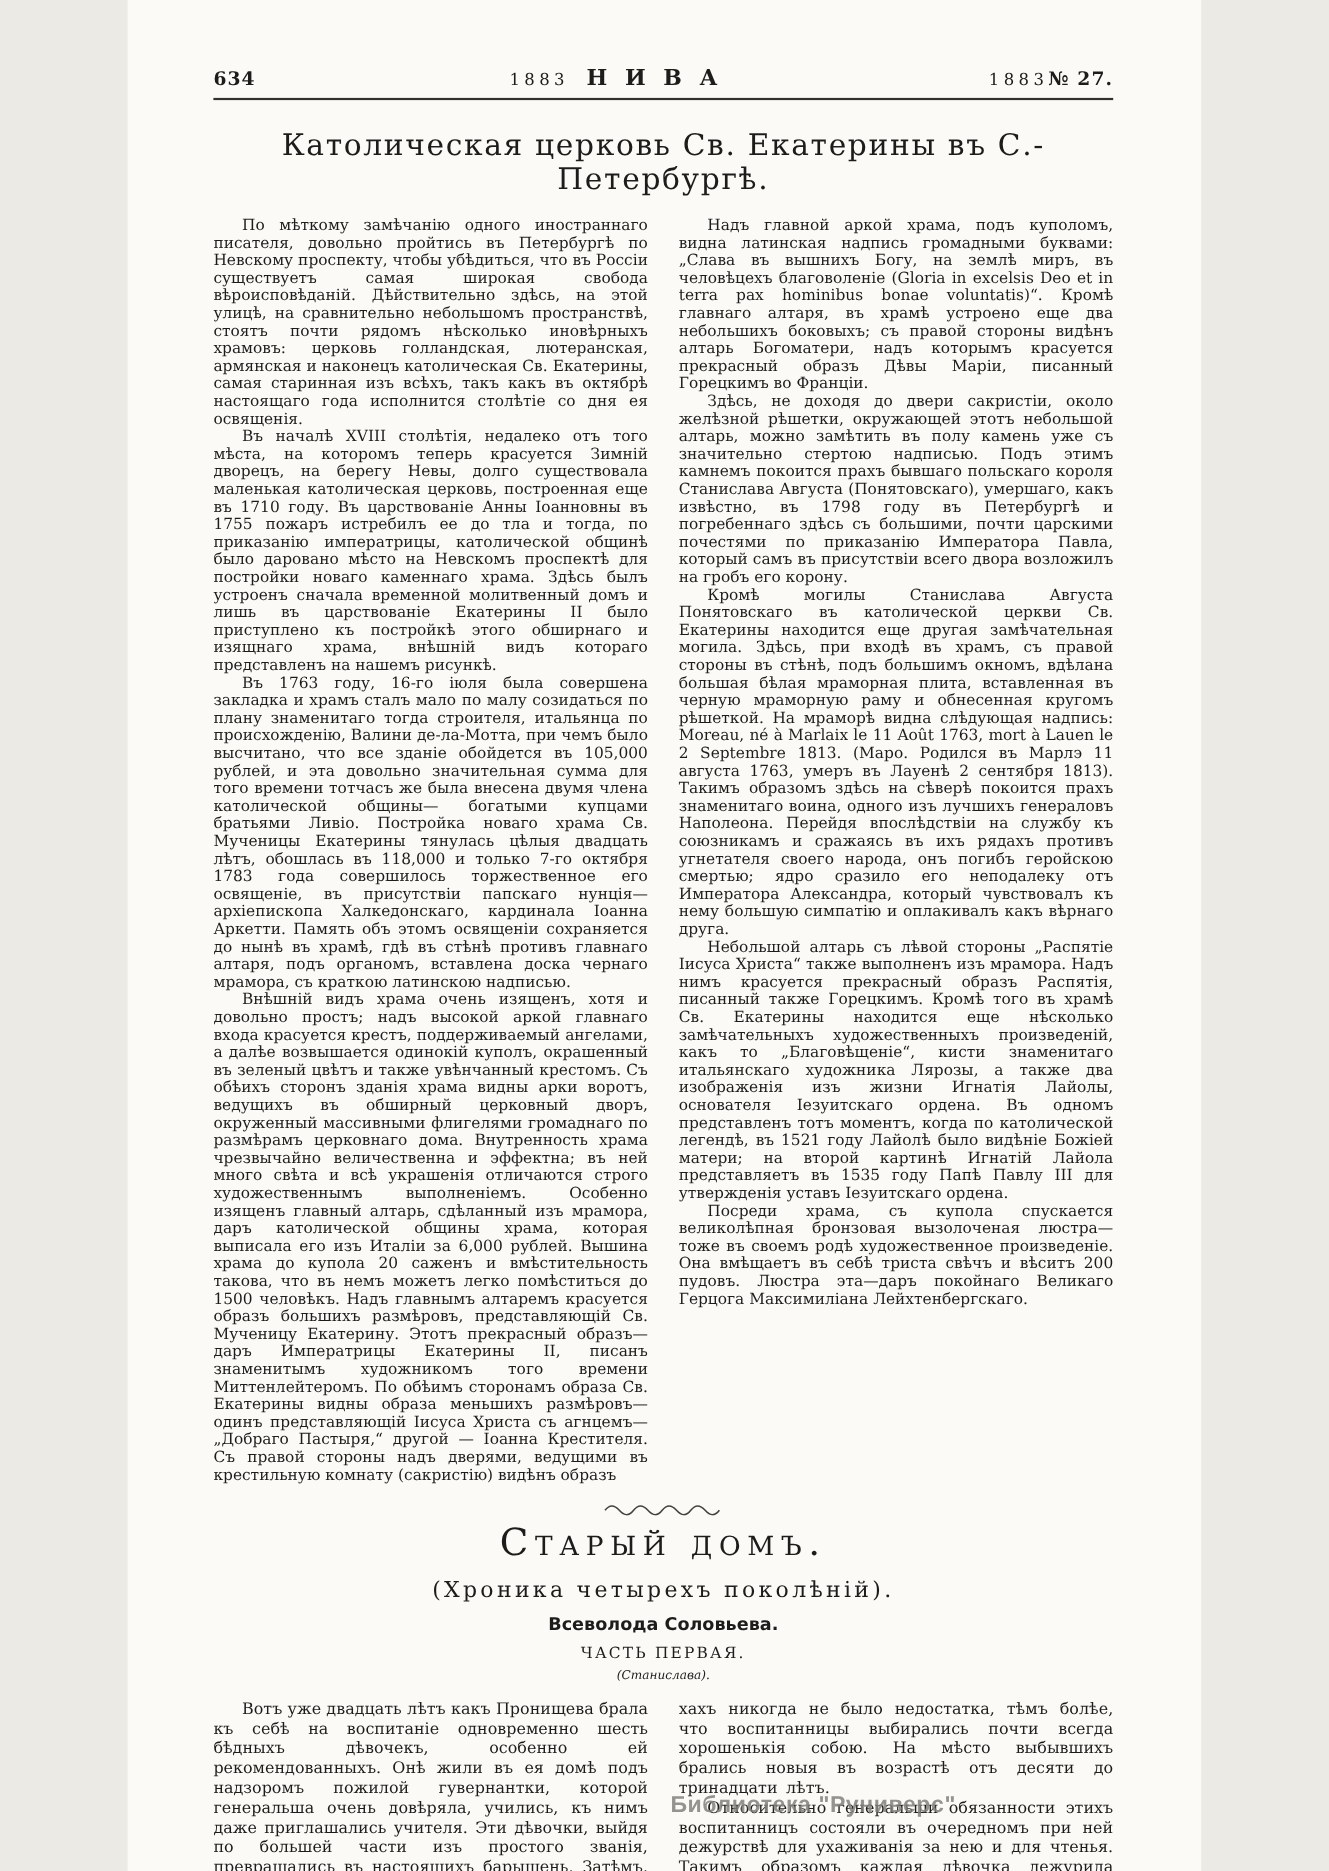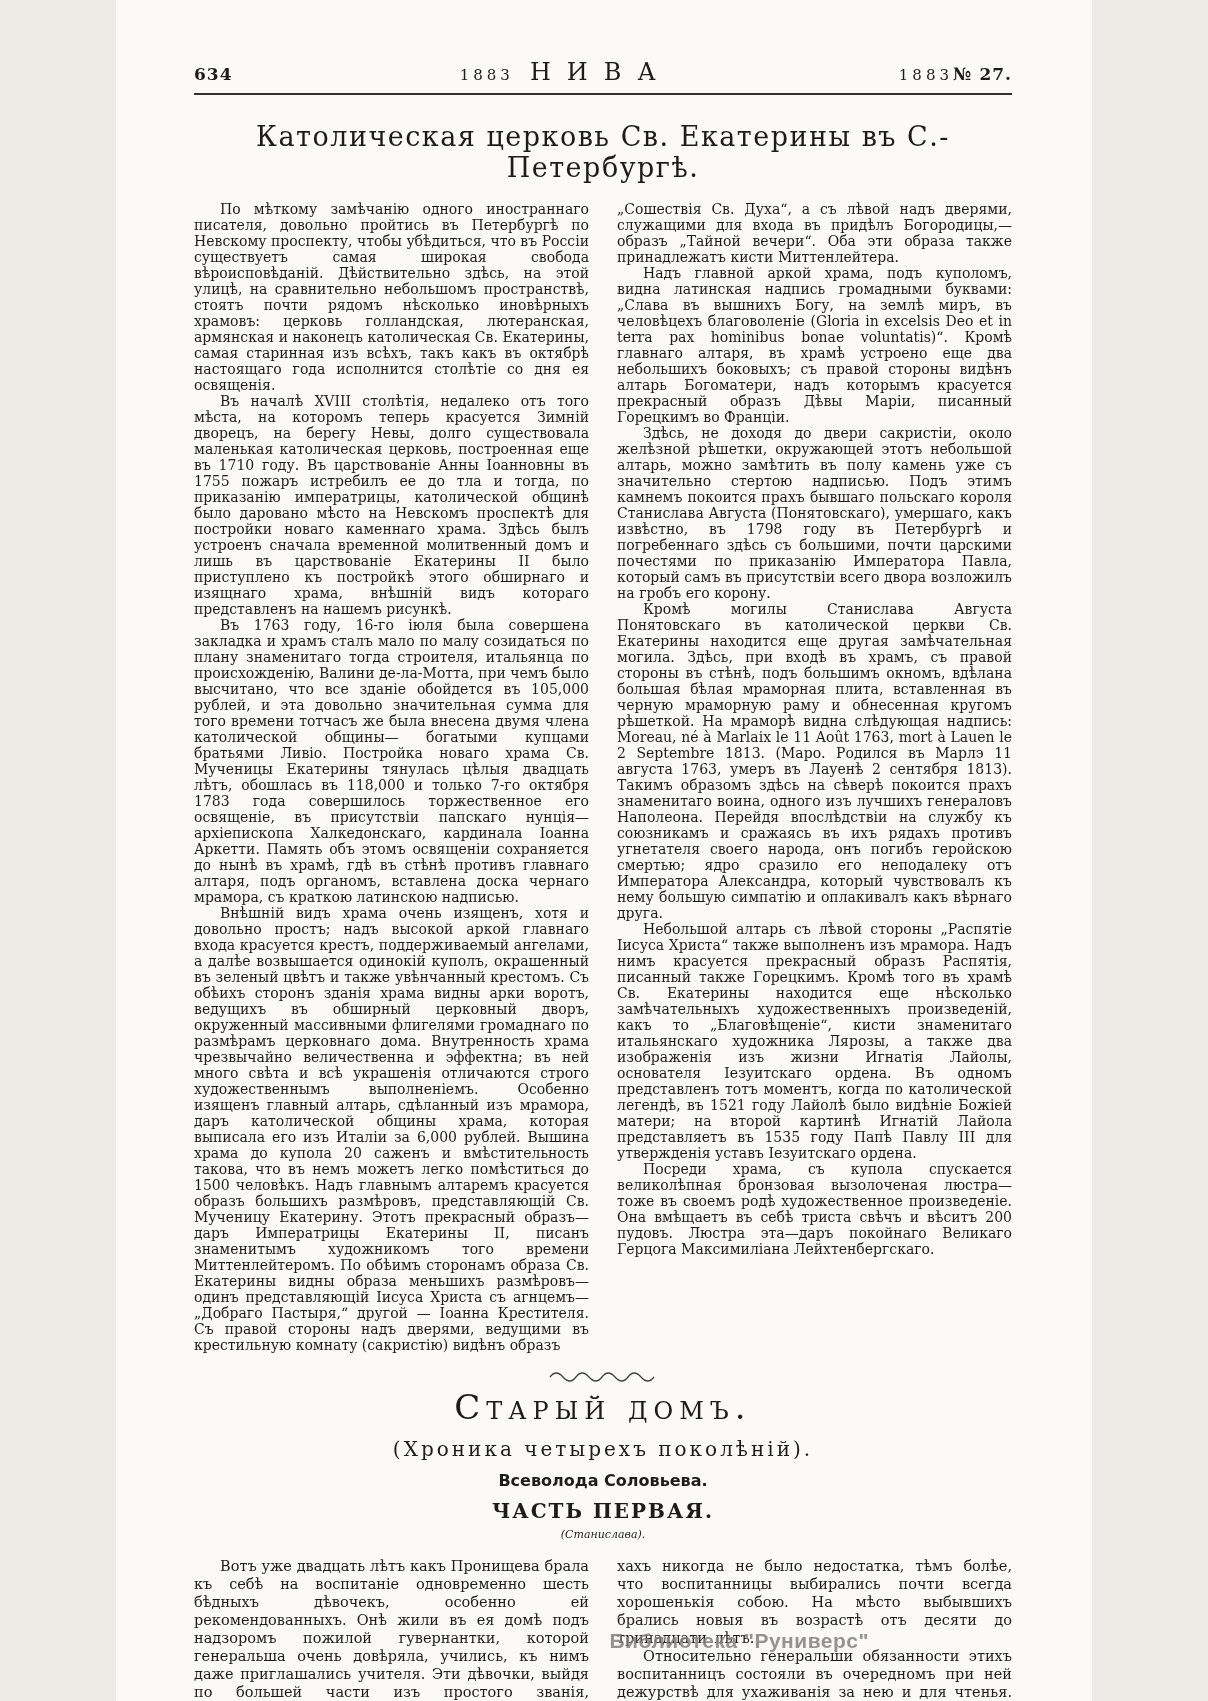--- a/index.html
+++ b/index.html
@@ -23,21 +23,21 @@
   
   .running-head {
     display: flex;
     align-items: baseline;
     font-size: 17px;
     font-weight: bold;
     letter-spacing: 1px;
   }
   .running-head .cell { white-space: nowrap; }
   .running-head .flex { flex: 1; text-align: right; font-weight: normal; letter-spacing: 4px; font-size: 15px; }
-  .running-head .masthead { letter-spacing: 16px; font-size: 24px; font-weight: normal; padding-left: 16px; }
+  .running-head .masthead { letter-spacing: 16px; font-size: 20px; font-weight: bold; padding-left: 16px; }
   .head-rule {
     border: none;
     border-top: 2px solid #33312d;
     margin: 7px 0 0 0;
   }
 
   
   .article1-title {
     margin: 26px 0 18px 0;
     text-align: center;
@@ -87,23 +87,23 @@
     font-weight: normal;
   }
   .a2-author {
     margin: 10px 0 0 0;
     font-family: "DejaVu Sans", sans-serif;
     font-size: 16px;
     font-weight: bold;
   }
   .a2-part {
     margin: 9px 0 0 0;
-    font-size: 20px;
+    font-size: 14px;
     letter-spacing: 2px;
-    font-weight: bold;
+    font-weight: normal;
   }
   .a2-note {
     margin: 5px 0 0 0;
     font-size: 11px;
     font-style: italic;
   }
 
   
   .a2-body { margin-top: 16px; }
   .a2-body .col {
@@ -141,21 +141,20 @@
   <article class="a1">
     <h1 class="article1-title">Католическая церковь Св. Екатерины въ С.-Петербургѣ.</h1>
     <div class="columns">
       <div class="col">
         <p>По мѣткому замѣчанію одного иностраннаго писателя, довольно пройтись въ Петербургѣ по Невскому проспекту, чтобы убѣдиться, что въ Россіи существуетъ самая широкая свобода вѣроисповѣданій. Дѣйствительно здѣсь, на этой улицѣ, на сравнительно небольшомъ пространствѣ, стоятъ почти рядомъ нѣсколько иновѣрныхъ храмовъ: церковь голландская, лютеранская, армянская и наконецъ католическая Св. Екатерины, самая старинная изъ всѣхъ, такъ какъ въ октябрѣ настоящаго года исполнится столѣтіе со дня ея освященія.</p>
         <p>Въ началѣ XVIII столѣтія, недалеко отъ того мѣста, на которомъ теперь красуется Зимній дворецъ, на берегу Невы, долго существовала маленькая католическая церковь, построенная еще въ 1710 году. Въ царствованіе Анны Іоанновны въ 1755 пожаръ истребилъ ее до тла и тогда, по приказанію императрицы, католической общинѣ было даровано мѣсто на Невскомъ проспектѣ для постройки новаго каменнаго храма. Здѣсь былъ устроенъ сначала временной молитвенный домъ и лишь въ царствованіе Екатерины II было приступлено къ постройкѣ этого обширнаго и изящнаго храма, внѣшній видъ котораго представленъ на нашемъ рисункѣ.</p>
         <p>Въ 1763 году, 16-го іюля была совершена закладка и храмъ сталъ мало по малу созидаться по плану знаменитаго тогда строителя, итальянца по происхожденію, Валини де-ла-Мотта, при чемъ было высчитано, что все зданіе обойдется въ 105,000 рублей, и эта довольно значительная сумма для того времени тотчасъ же была внесена двумя члена католической общины— богатыми купцами братьями Ливіо. Постройка новаго храма Св. Мученицы Екатерины тянулась цѣлыя двадцать лѣтъ, обошлась въ 118,000 и только 7-го октября 1783 года совершилось торжественное его освященіе, въ присутствіи папскаго нунція— архіепископа Халкедонскаго, кардинала Іоанна Аркетти. Память объ этомъ освященіи сохраняется до нынѣ въ храмѣ, гдѣ въ стѣнѣ противъ главнаго алтаря, подъ органомъ, вставлена доска чернаго мрамора, съ краткою латинскою надписью.</p>
         <p>Внѣшній видъ храма очень изященъ, хотя и довольно простъ; надъ высокой аркой главнаго входа красуется крестъ, поддерживаемый ангелами, а далѣе возвышается одинокій куполъ, окрашенный въ зеленый цвѣтъ и также увѣнчанный крестомъ. Съ обѣихъ сторонъ зданія храма видны арки воротъ, ведущихъ въ обширный церковный дворъ, окруженный массивными флигелями громаднаго по размѣрамъ церковнаго дома. Внутренность храма чрезвычайно величественна и эффектна; въ ней много свѣта и всѣ украшенія отличаются строго художественнымъ выполненіемъ. Особенно изященъ главный алтарь, сдѣланный изъ мрамора, даръ католической общины храма, которая выписала его изъ Италіи за 6,000 рублей. Вышина храма до купола 20 саженъ и вмѣстительность такова, что въ немъ можетъ легко помѣститься до 1500 человѣкъ. Надъ главнымъ алтаремъ красуется образъ большихъ размѣровъ, представляющій Св. Мученицу Екатерину. Этотъ прекрасный образъ—даръ Императрицы Екатерины II, писанъ знаменитымъ художникомъ того времени Миттенлейтеромъ. По обѣимъ сторонамъ образа Св. Екатерины видны образа меньшихъ размѣровъ—одинъ представляющій Іисуса Христа съ агнцемъ—„Добраго Пастыря,“ другой — Іоанна Крестителя. Съ правой стороны надъ дверями, ведущими въ крестильную комнату (сакристію) видѣнъ образъ</p>
       </div>
       <div class="col">
-        <p class="cont">„Сошествія Св. Духа“, а съ лѣвой надъ дверями, служащими для входа въ придѣлъ Богородицы,—образъ „Тайной вечери“. Оба эти образа также принадлежатъ кисти Миттенлейтера.</p>
         <p>Надъ главной аркой храма, подъ куполомъ, видна латинская надпись громадными буквами: „Слава въ вышнихъ Богу, на землѣ миръ, въ человѣцехъ благоволеніе (Gloria in excelsis Deo et in terra pax hominibus bonae voluntatis)“. Кромѣ главнаго алтаря, въ храмѣ устроено еще два небольшихъ боковыхъ; съ правой стороны видѣнъ алтарь Богоматери, надъ которымъ красуется прекрасный образъ Дѣвы Маріи, писанный Горецкимъ во Франціи.</p>
         <p>Здѣсь, не доходя до двери сакристіи, около желѣзной рѣшетки, окружающей этотъ небольшой алтарь, можно замѣтить въ полу камень уже съ значительно стертою надписью. Подъ этимъ камнемъ покоится прахъ бывшаго польскаго короля Станислава Августа (Понятовскаго), умершаго, какъ извѣстно, въ 1798 году въ Петербургѣ и погребеннаго здѣсь съ большими, почти царскими почестями по приказанію Императора Павла, который самъ въ присутствіи всего двора возложилъ на гробъ его корону.</p>
         <p>Кромѣ могилы Станислава Августа Понятовскаго въ католической церкви Св. Екатерины находится еще другая замѣчательная могила. Здѣсь, при входѣ въ храмъ, съ правой стороны въ стѣнѣ, подъ большимъ окномъ, вдѣлана большая бѣлая мраморная плита, вставленная въ черную мраморную раму и обнесенная кругомъ рѣшеткой. На мраморѣ видна слѣдующая надпись: Moreau, né à Marlaix le 11 Août 1763, mort à Lauen le 2 Septembre 1813. (Маро. Родился въ Марлэ 11 августа 1763, умеръ въ Лауенѣ 2 сентября 1813). Такимъ образомъ здѣсь на сѣверѣ покоится прахъ знаменитаго воина, одного изъ лучшихъ генераловъ Наполеона. Перейдя впослѣдствіи на службу къ союзникамъ и сражаясь въ ихъ рядахъ противъ угнетателя своего народа, онъ погибъ геройскою смертью; ядро сразило его неподалеку отъ Императора Александра, который чувствовалъ къ нему большую симпатію и оплакивалъ какъ вѣрнаго друга.</p>
         <p>Небольшой алтарь съ лѣвой стороны „Распятіе Іисуса Христа“ также выполненъ изъ мрамора. Надъ нимъ красуется прекрасный образъ Распятія, писанный также Горецкимъ. Кромѣ того въ храмѣ Св. Екатерины находится еще нѣсколько замѣчательныхъ художественныхъ произведеній, какъ то „Благовѣщеніе“, кисти знаменитаго итальянскаго художника Лярозы, а также два изображенія изъ жизни Игнатія Лайолы, основателя Іезуитскаго ордена. Въ одномъ представленъ тотъ моментъ, когда по католической легендѣ, въ 1521 году Лайолѣ было видѣніе Божіей матери; на второй картинѣ Игнатій Лайола представляетъ въ 1535 году Папѣ Павлу III для утвержденія уставъ Іезуитскаго ордена.</p>
         <p>Посреди храма, съ купола спускается великолѣпная бронзовая вызолоченая люстра—тоже въ своемъ родѣ художественное произведеніе. Она вмѣщаетъ въ себѣ триста свѣчъ и вѣситъ 200 пудовъ. Люстра эта—даръ покойнаго Великаго Герцога Максимиліана Лейхтенбергскаго.</p>
       </div>
     </div>
   </article>
 
   <div class="divider">

